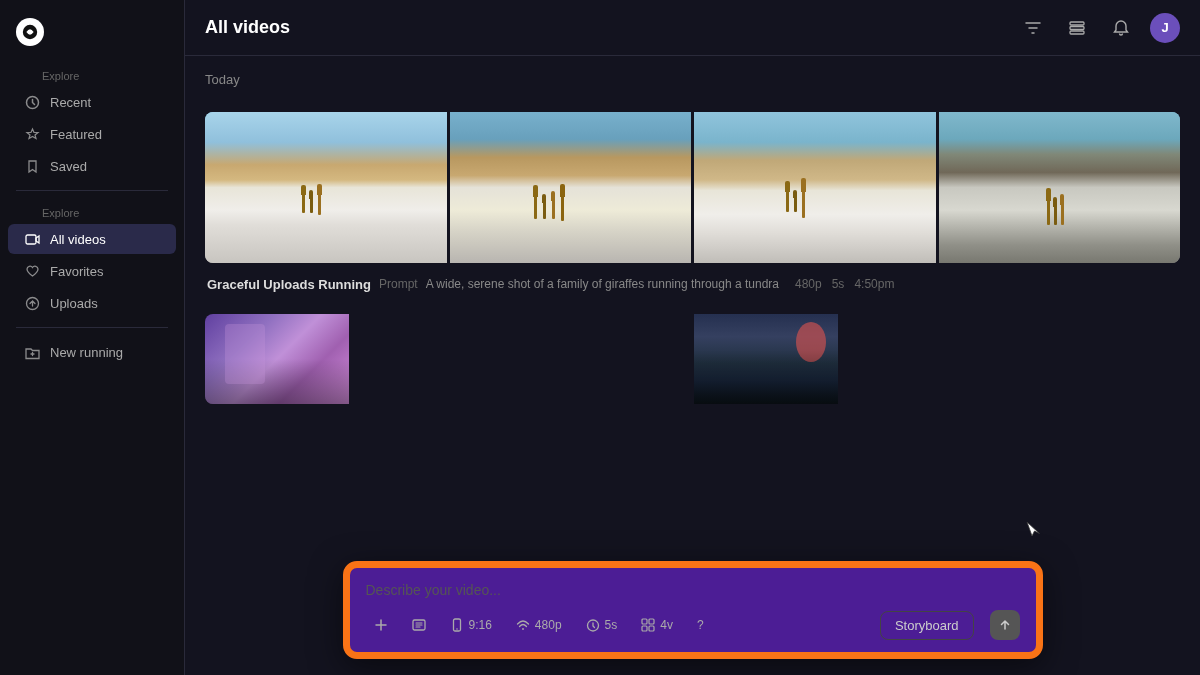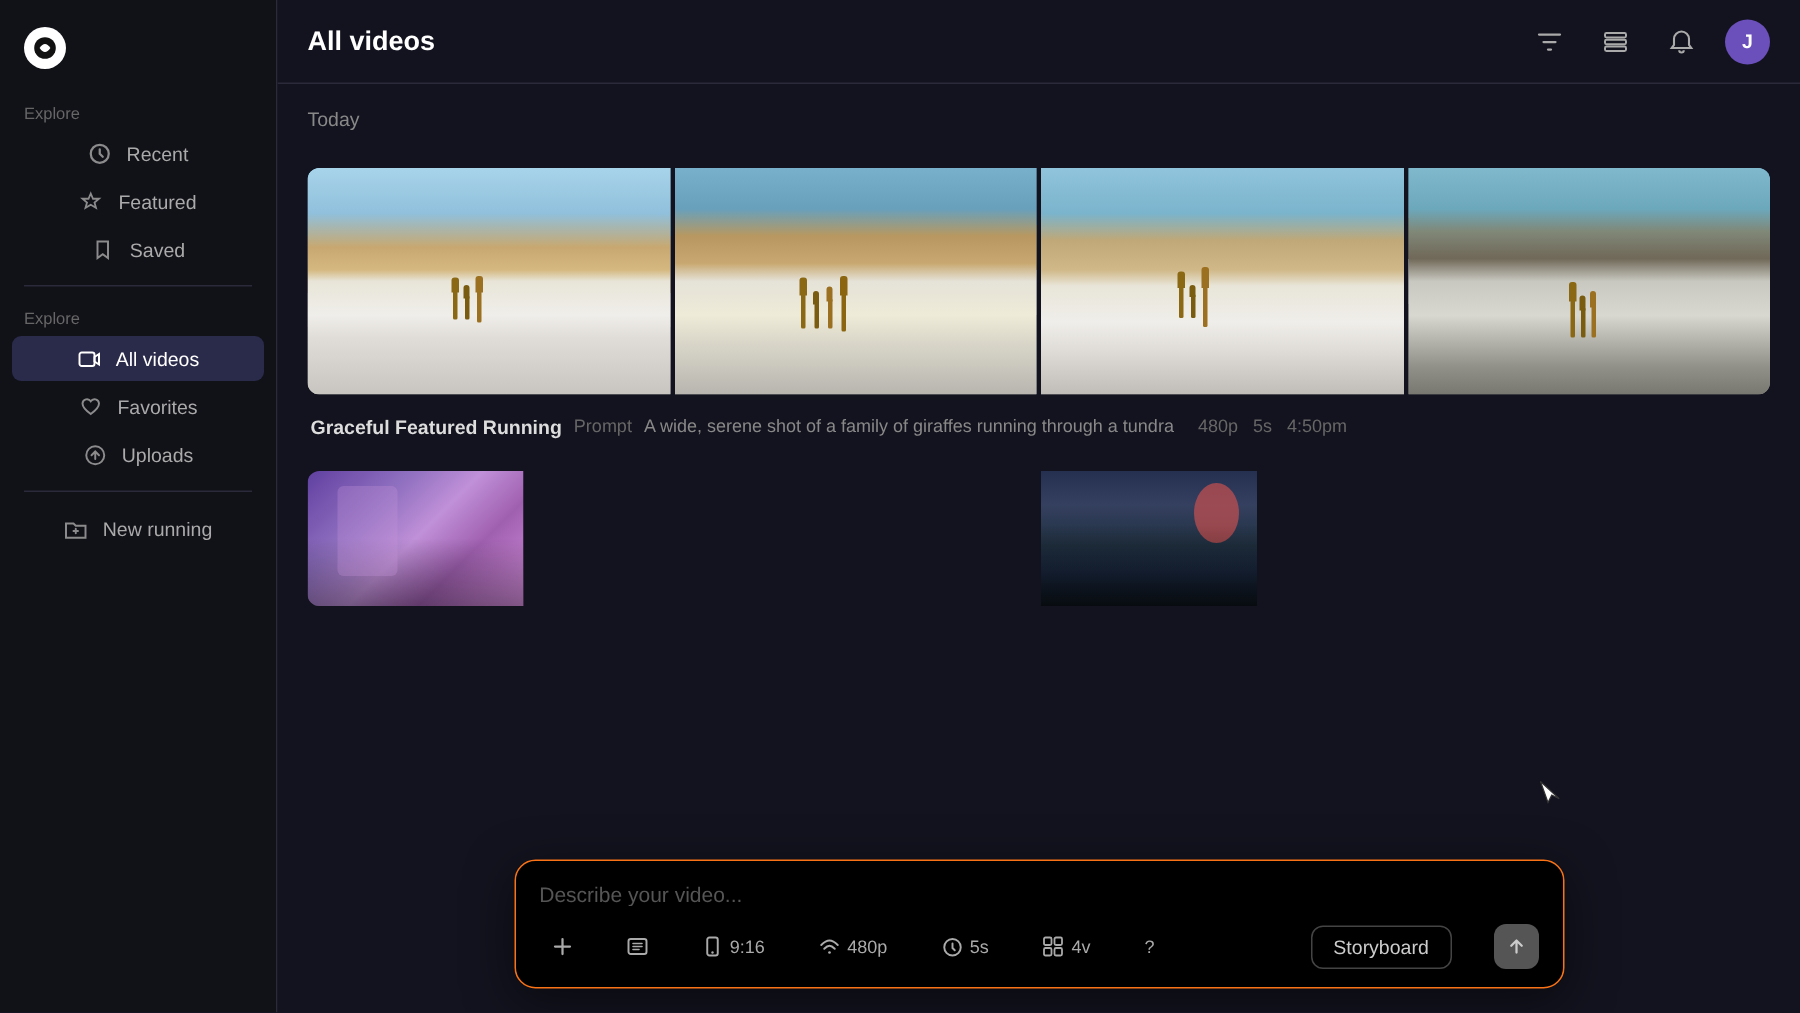--- a/index.html
+++ b/index.html
@@ -45,34 +45,34 @@
       width: 18px;
       height: 18px;
     }
 
     .sidebar-section-label {
       font-size: 11px;
       color: #666;
       padding: 8px 16px 4px 16px;
       text-transform: none;
       letter-spacing: 0;
+      margin-left: 26px;
     }
 
     .sidebar-item {
       display: flex;
       align-items: center;
       gap: 10px;
       padding: 7px 16px;
       cursor: pointer;
       font-size: 13px;
       color: #aaa;
       border-radius: 6px;
       margin: 1px 8px;
       transition: background 0.15s;
-      justify-content: center;
     }
 
     .sidebar-item.active {
       background: #2a2a4a;
       color: #fff;
     }
 
     .sidebar-item .item-icon {
       width: 16px;
       height: 16px;
@@ -254,22 +254,22 @@
     }
 
     
     .bottom-toolbar {
       position: absolute;
       bottom: 16px;
       left: 50%;
       transform: translateX(-50%);
       width: calc(100% - 40px);
       max-width: 700px;
-      background: #000000;
-      border: 1px solid #f97316;
+      background: #4c1d95;
+      border: 7px solid #f97316;
       border-radius: 14px;
       padding: 12px 16px;
       box-shadow: 0 8px 32px rgba(0,0,0,0.5);
     }
 
     .toolbar-input-row {
       display: flex;
       align-items: center;
       margin-bottom: 10px;
     }
@@ -284,21 +284,21 @@
       padding: 2px 0;
     }
 
     .toolbar-input::placeholder {
       color: #555;
     }
 
     .toolbar-controls {
       display: flex;
       align-items: center;
-      gap: 20px;
+      gap: 8px;
     }
 
     .toolbar-btn {
       display: flex;
       align-items: center;
       gap: 5px;
       padding: 5px 8px;
       border-radius: 8px;
       cursor: pointer;
       font-size: 12px;
@@ -518,21 +518,21 @@
             <div style="position:absolute;top:-8px;left:-1px;width:4px;height:10px;background:#7a5c10;border-radius:2px 2px 0 0"></div>
           </div>
           <div style="width:3px;height:22px;background:#9b7020;border-radius:1px;position:relative;margin-top:4px">
             <div style="position:absolute;top:-9px;left:-1px;width:4px;height:11px;background:#9b7020;border-radius:2px 2px 0 0"></div>
           </div>
         </div>
       </div>
     </div>
 
     <div class="video-info">
-      <span class="video-title">Graceful Featured Running</span>
+      <span class="video-title">Graceful Uploads Running</span>
       <span class="video-prompt-label">Prompt</span>
       <span class="video-prompt-text">A wide, serene shot of a family of giraffes running through a tundra</span>
       <div class="video-meta">
         <span>480p</span>
         <span>5s</span>
         <span>4:50pm</span>
       </div>
     </div>
 
     <div class="video-grid-2">

